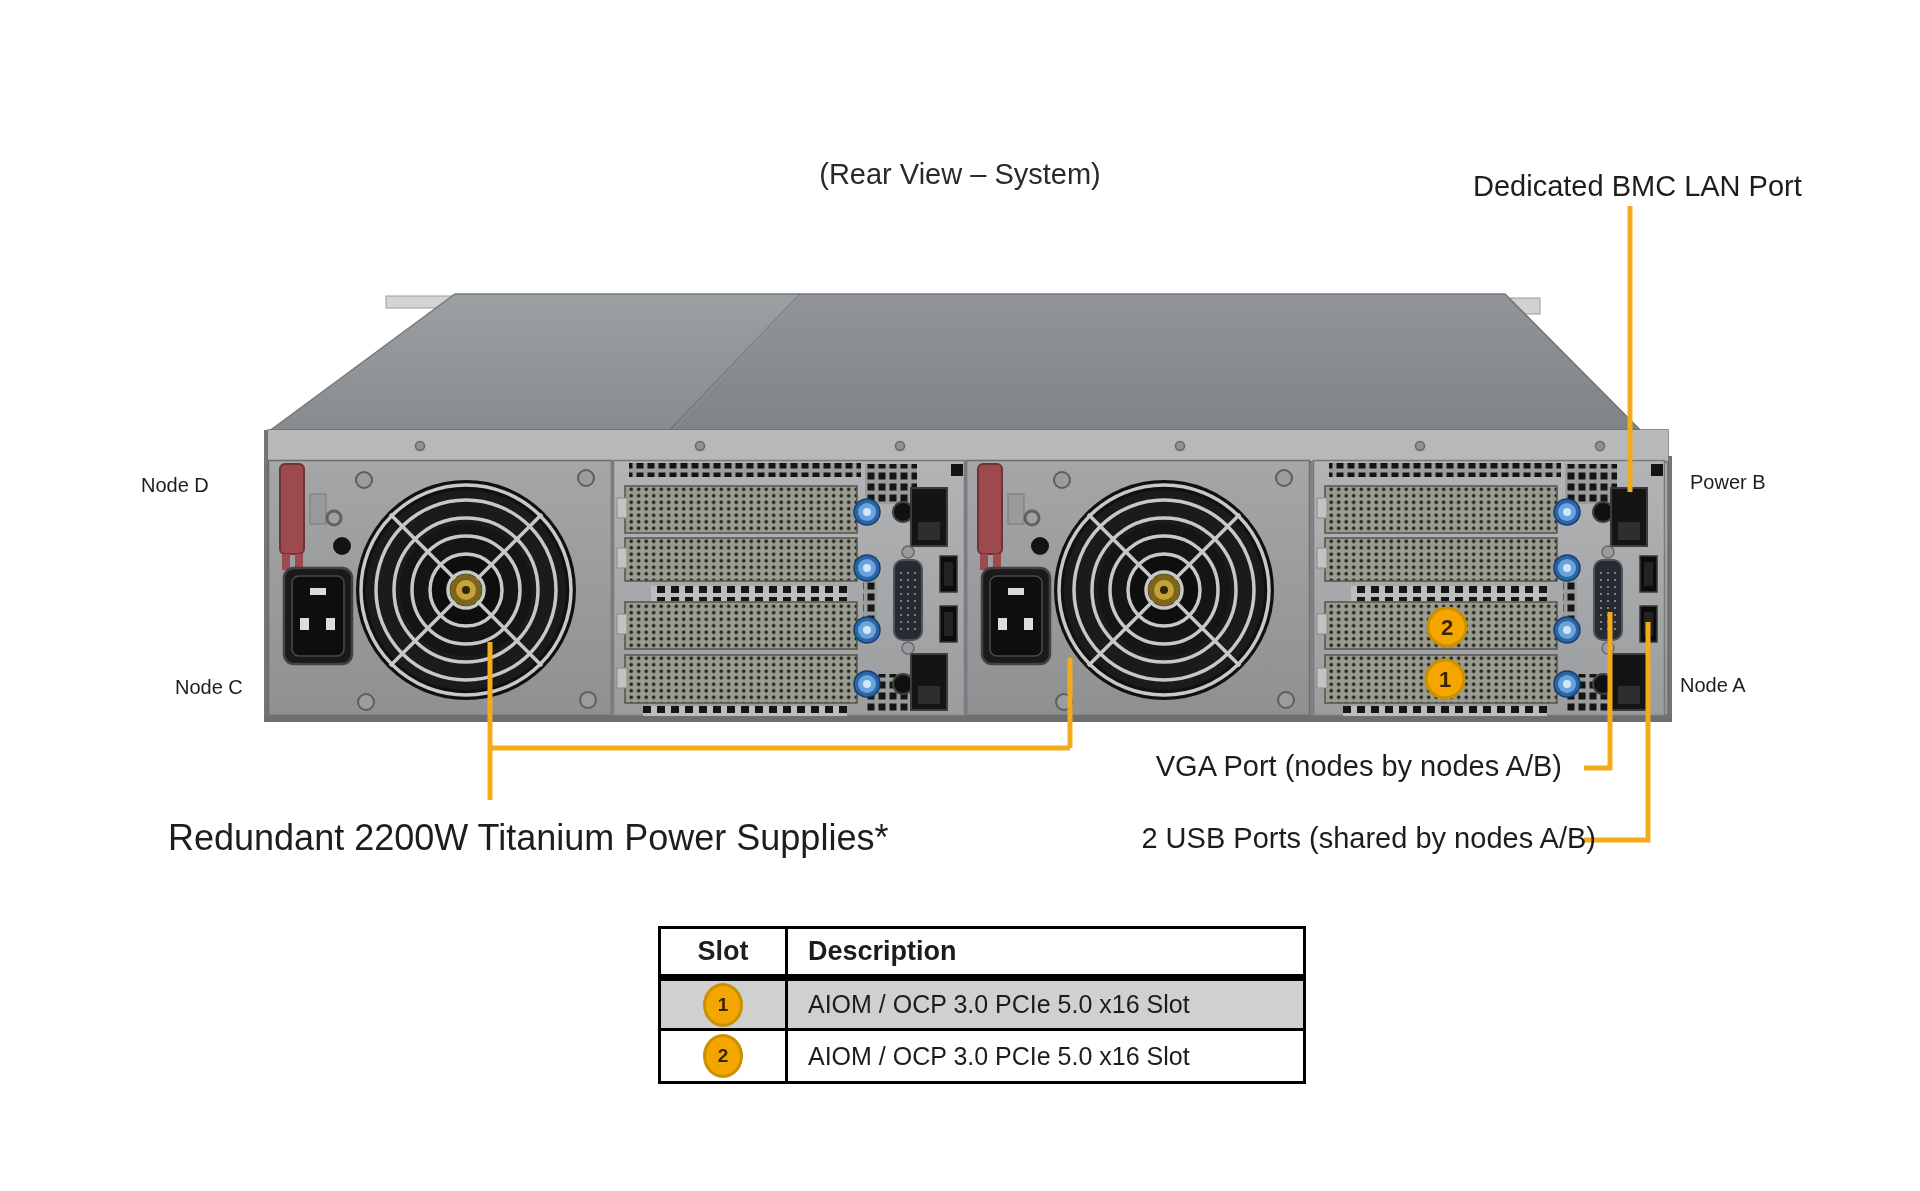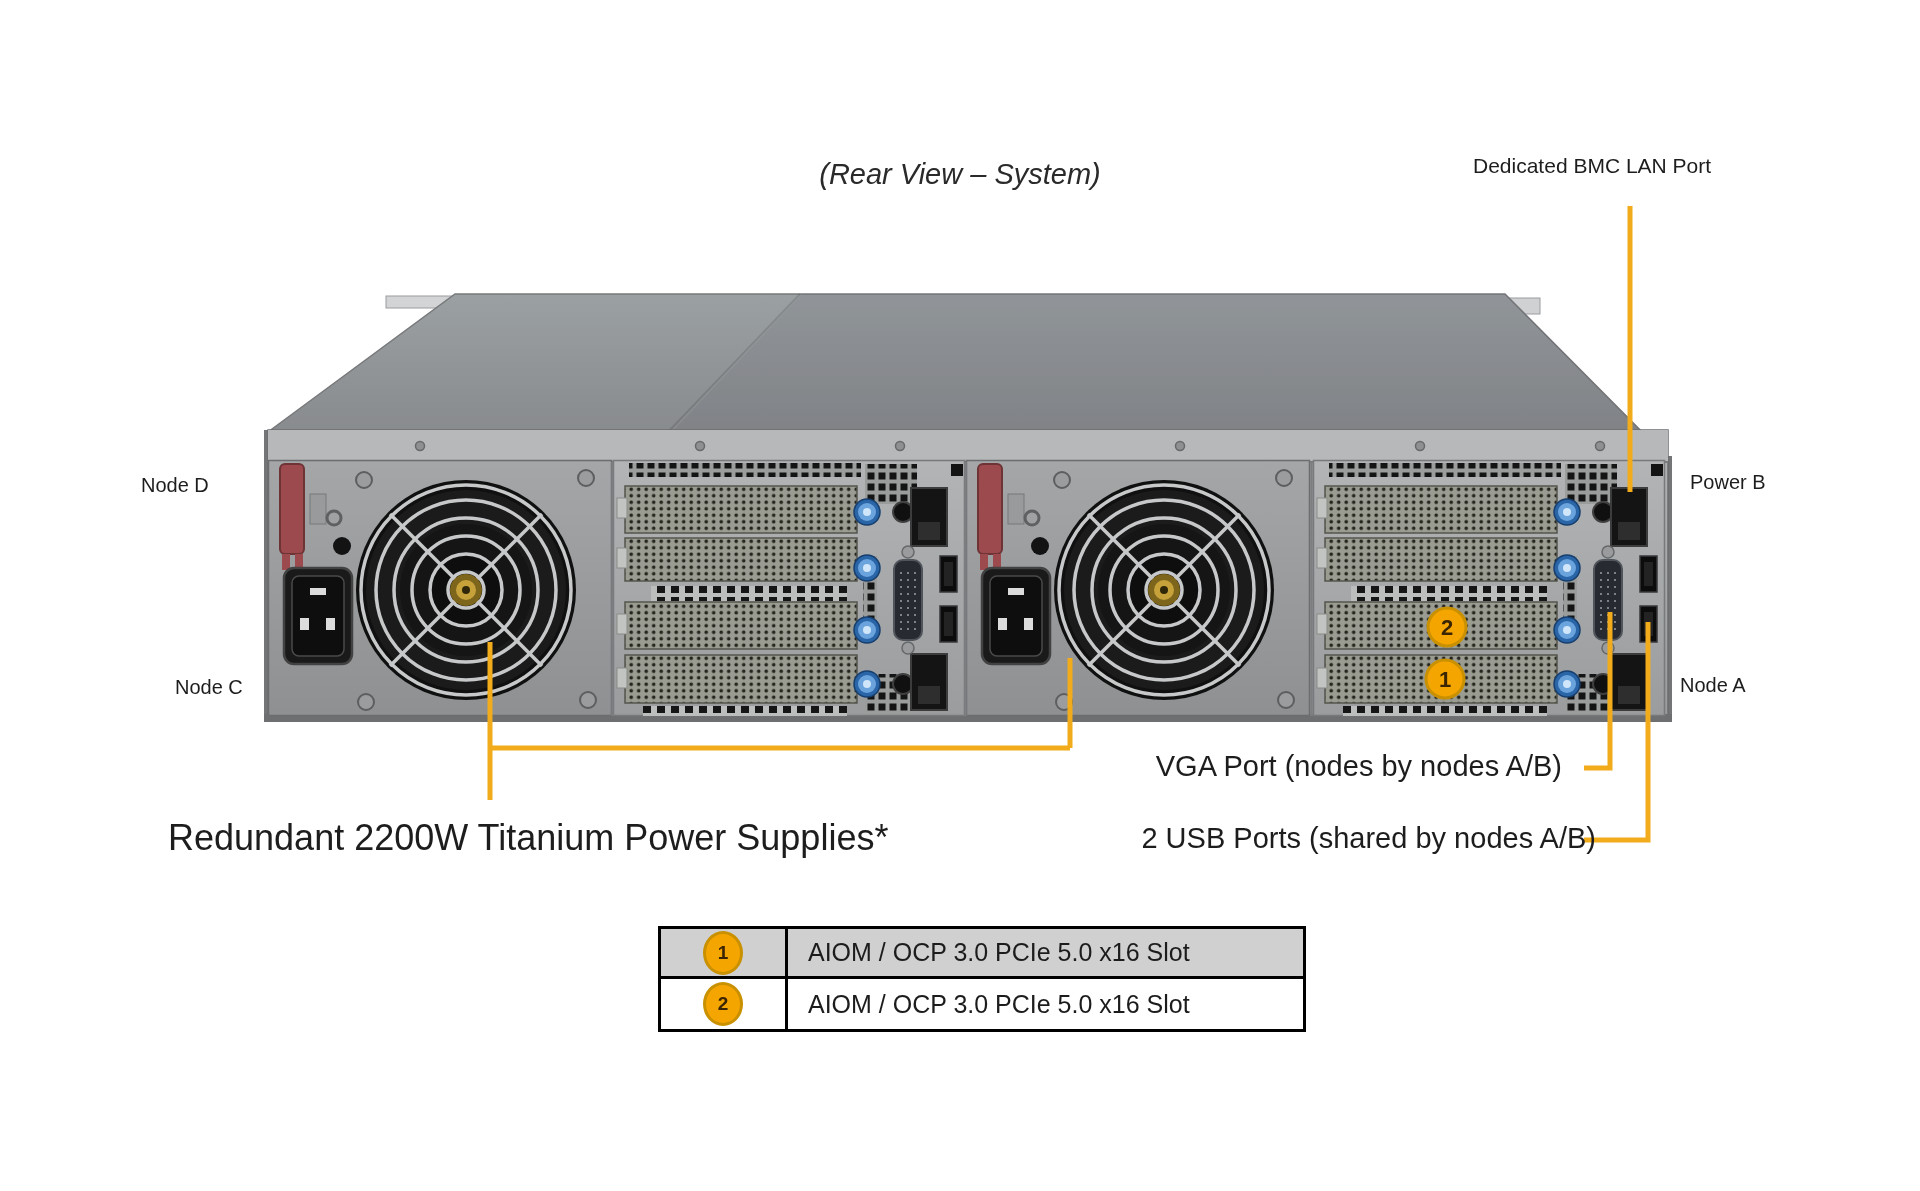--- a/index.html
+++ b/index.html
@@ -2,22 +2,22 @@
 <html><head>
 <meta charset="utf-8">
 <style>
   html,body{margin:0;padding:0;background:#ffffff;}
   .stage{
     position:relative;width:1920px;height:1191px;background:#ffffff;overflow:hidden;
     font-family:"Liberation Sans", sans-serif;color:#1e1e1e;
   }
   .art{position:absolute;left:0;top:0;width:1920px;height:1191px;}
   .lbl{position:absolute;white-space:nowrap;line-height:1.12;color:#1d1d1d;}
-  .lbl-title{top:158px;left:50%;transform:translateX(-50%);font-size:29px;font-style:italic;color:#2a2a2a;}
-  .lbl-bmc{top:154px;left:1473px;font-size:21px;}
+  .lbl-title{top:158px;left:50%;transform:translateX(-50%);font-size:29px;color:#2a2a2a;}
+  .lbl-bmc{top:170px;left:1473px;font-size:29px;}
   .lbl-node{font-size:20px;}
   .lbl-node-d{top:474px;left:141px;}
   .lbl-node-c{top:676px;left:143px;margin-left:32px;}
   .lbl-node-b{top:471px;left:1690px;}
   .lbl-node-a{top:674px;left:1680px;}
   .lbl-vga{top:750px;right:358px;font-size:29px;}
   .lbl-usb{top:822px;right:324px;font-size:29px;}
   .lbl-psu{top:818px;left:168px;font-size:36px;}
 
   
@@ -259,20 +259,24 @@
   <div class="lbl lbl-bmc">Dedicated BMC LAN Port</div>
   <div class="lbl lbl-node lbl-node-d">Node D</div>
   <div class="lbl lbl-node lbl-node-c">Node C</div>
   <div class="lbl lbl-node lbl-node-b">Power B</div>
   <div class="lbl lbl-node lbl-node-a">Node A</div>
   <div class="lbl lbl-vga">VGA Port (nodes by nodes A/B)</div>
   <div class="lbl lbl-usb">2 USB Ports (shared by nodes A/B)</div>
   <div class="lbl lbl-psu">Redundant 2200W Titanium Power Supplies*</div>
 
   <div class="slot-table">
+    <div class="t-row t-head">
+      <div class="c-slot">Slot</div>
+      <div class="c-desc">Description</div>
+    </div>
     <div class="t-row t-r1">
       <div class="c-slot">
         <span class="badge">1</span>
       </div>
       <div class="c-desc">AIOM / OCP 3.0 PCIe 5.0 x16 Slot</div>
     </div>
     <div class="t-row t-r2">
       <div class="c-slot">
         <span class="badge">2</span>
       </div>

